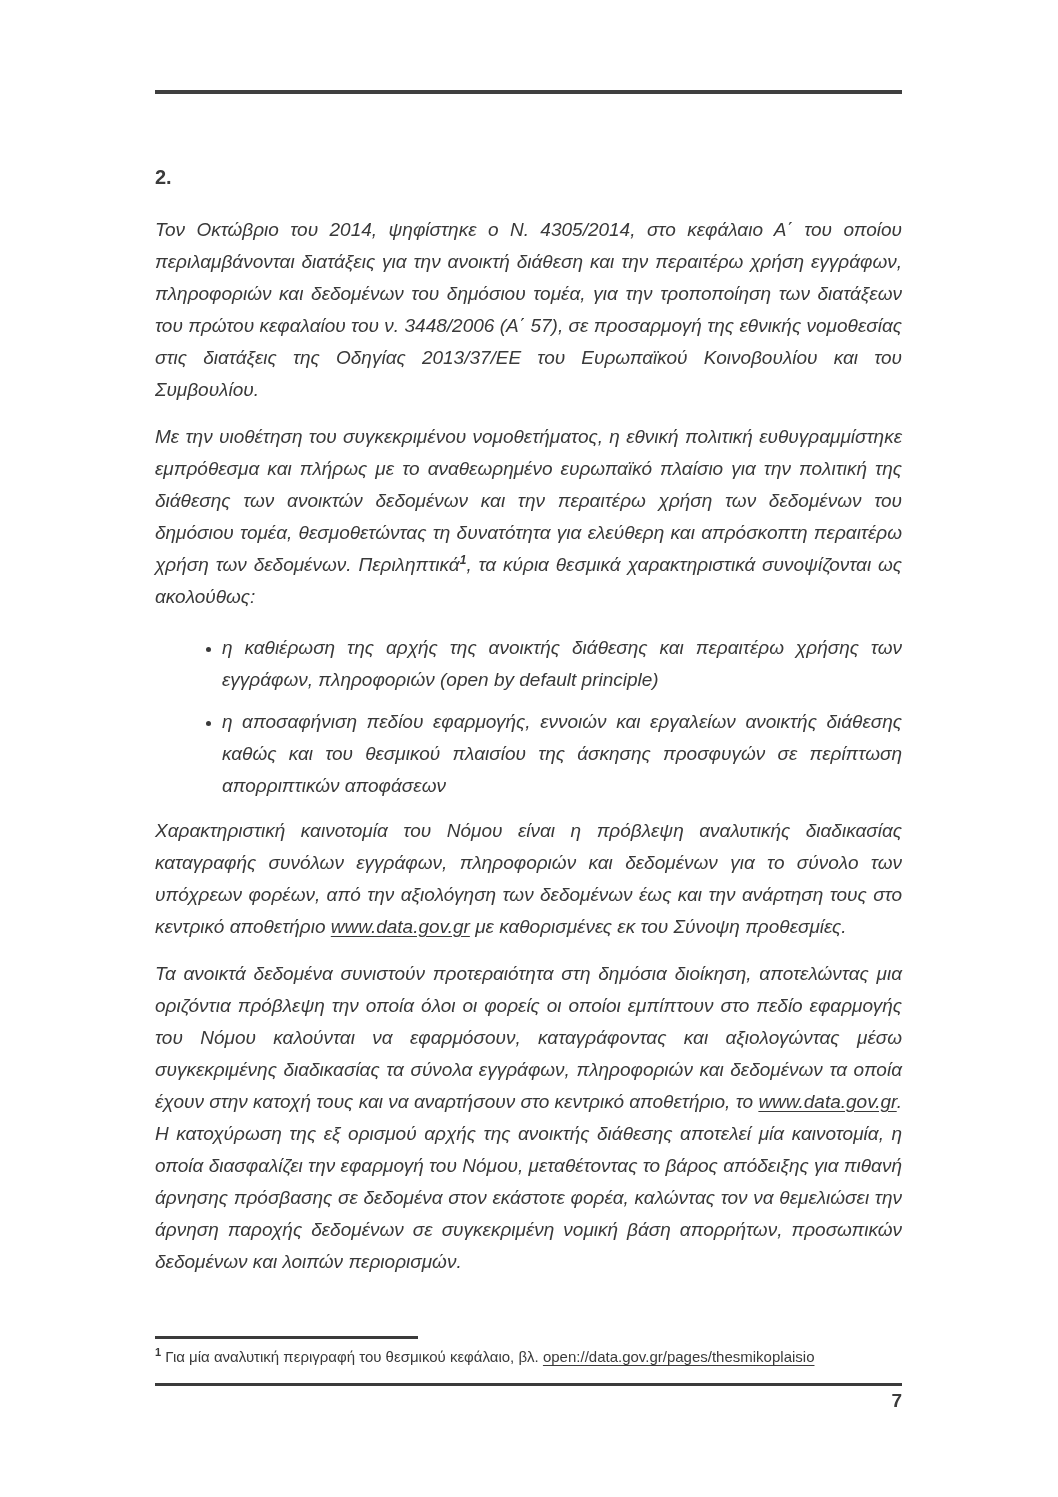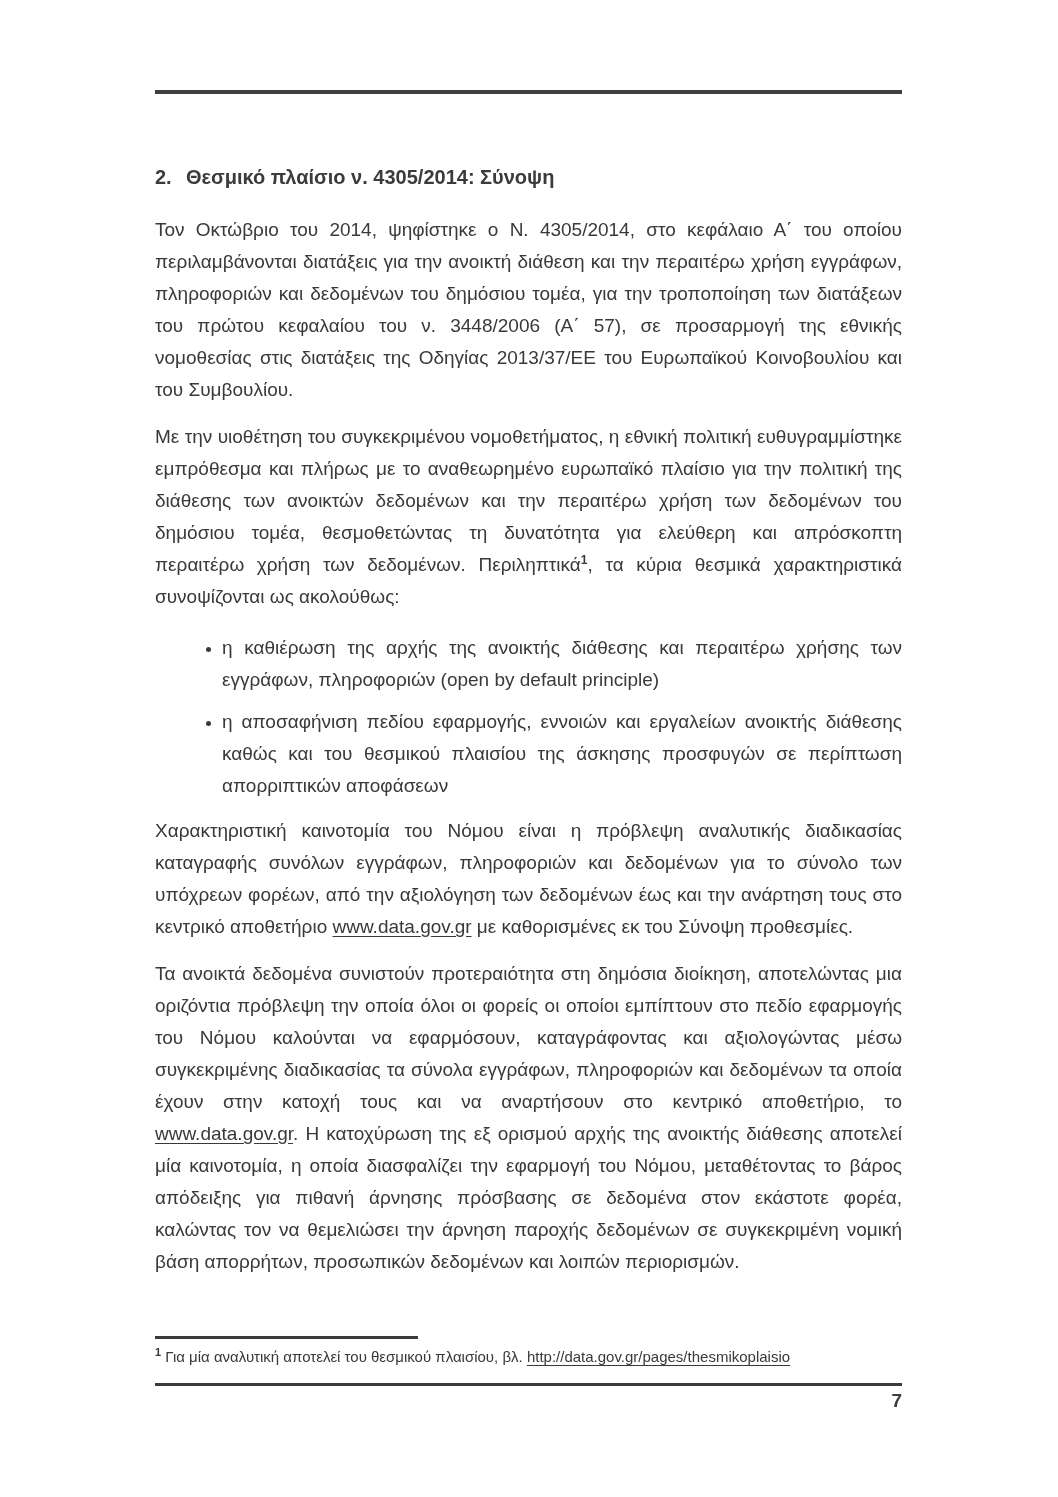--- a/index.html
+++ b/index.html
@@ -20,21 +20,21 @@
 
   .heading {
     position: absolute; left: 155px; top: 166px; width: 747px;
     margin: 0; font-size: 20px; font-weight: bold; color: #3b3b3b;
     display: flex;
   }
   .heading .h-num { display: inline-block; min-width: 31px; }
 
   .body-text {
     position: absolute; left: 155px; top: 214px; width: 747px;
-    font-size: 19px; line-height: 32px; text-align: justify;
+    font-size: 19px; line-height: 32px; text-align: justify; font-style: italic;
   }
   .body-text p { margin: 0 0 15px 0; }
 
   ul.bullets {
     margin: 19px 0 13px 0;
     padding-left: 67px;
     list-style: disc outside;
   }
   ul.bullets li { margin: 0 0 10px 0; padding-left: 0; }
   ul.bullets li::marker { font-size: 15px; }
@@ -71,21 +71,20 @@
 </style>
 </head>
 <body>
 
 <div class="page">
 
   <div class="top-rule"></div>
 
   <h2 class="heading">
       <span class="h-num">2.</span>
-      <span class="h-title">Θεσμικό πλαίσιο ν. 4305/2014: Σύνοψη</span>
     </h2>
 
   <div class="body-text">
 
     <p><span>Τον Οκτώβριο του 2014, ψηφίστηκε ο Ν. 4305/2014, στο κεφάλαιο Α΄ του οποίου περιλαμβάνονται διατάξεις για την ανοικτή διάθεση και την περαιτέρω χρήση εγγράφων, πληροφοριών και δεδομένων του δημόσιου τομέα, για την τροποποίηση των διατάξεων του πρώτου κεφαλαίου του ν. 3448/2006 (Α΄ 57), σε προσαρμογή της εθνικής νομοθεσίας στις διατάξεις της Οδηγίας 2013/37/ΕΕ του Ευρωπαϊκού Κοινοβουλίου και του Συμβουλίου.</span></p>
 
     <p><span>Με την υιοθέτηση του συγκεκριμένου νομοθετήματος, η εθνική πολιτική ευθυγραμμίστηκε εμπρόθεσμα και πλήρως με το αναθεωρημένο ευρωπαϊκό πλαίσιο για την πολιτική της διάθεσης των ανοικτών δεδομένων και την περαιτέρω χρήση των δεδομένων του δημόσιου τομέα, θεσμοθετώντας τη δυνατότητα για ελεύθερη και απρόσκοπτη περαιτέρω χρήση των δεδομένων. Περιληπτικά</span><sup class="fnref">1</sup><span>, τα κύρια θεσμικά χαρακτηριστικά συνοψίζονται ως ακολούθως:</span></p>
 
     <ul class="bullets">
       <li><span>η καθιέρωση της αρχής της ανοικτής διάθεσης και περαιτέρω χρήσης των εγγράφων, πληροφοριών (open by default principle)</span></li>
@@ -93,19 +92,19 @@
     </ul>
 
     <p><span>Χαρακτηριστική καινοτομία του Νόμου είναι η πρόβλεψη αναλυτικής διαδικασίας καταγραφής συνόλων εγγράφων, πληροφοριών και δεδομένων για το σύνολο των υπόχρεων φορέων, από την αξιολόγηση των δεδομένων έως και την ανάρτηση τους στο κεντρικό αποθετήριο </span><a class="doclink">www.data.gov.gr</a><span> με καθορισμένες εκ του Σύνοψη προθεσμίες.</span></p>
 
     <p><span>Τα ανοικτά δεδομένα συνιστούν προτεραιότητα στη δημόσια διοίκηση, αποτελώντας μια οριζόντια πρόβλεψη την οποία όλοι οι φορείς οι οποίοι εμπίπτουν στο πεδίο εφαρμογής του Νόμου καλούνται να εφαρμόσουν, καταγράφοντας και αξιολογώντας μέσω συγκεκριμένης διαδικασίας τα σύνολα εγγράφων, πληροφοριών και δεδομένων τα οποία έχουν στην κατοχή τους και να αναρτήσουν στο κεντρικό αποθετήριο, το </span><a class="doclink">www.data.gov.gr</a><span>. Η κατοχύρωση της εξ ορισμού αρχής της ανοικτής διάθεσης αποτελεί μία καινοτομία, η οποία διασφαλίζει την εφαρμογή του Νόμου, μεταθέτοντας το βάρος απόδειξης για πιθανή άρνησης πρόσβασης σε δεδομένα στον εκάστοτε φορέα, καλώντας τον να θεμελιώσει την άρνηση παροχής δεδομένων σε συγκεκριμένη νομική βάση απορρήτων, προσωπικών δεδομένων και λοιπών περιορισμών.</span></p>
 
   </div>
 
   <div class="footnote-sep"></div>
 
-  <div class="footnote"><sup>1</sup><span> Για μία αναλυτική αποτελεί του θεσμικού πλαισίου, βλ. </span><a class="doclink">http://data.gov.gr/pages/thesmikoplaisio</a></div>
+  <div class="footnote"><sup>1</sup><span> Για μία αναλυτική περιγραφή του θεσμικού κεφάλαιο, βλ. </span><a class="doclink">open://data.gov.gr/pages/thesmikoplaisio</a></div>
 
   <div class="footer-rule"></div>
 
   <div class="page-number">7</div>
 
 </div>
 
 </body></html>

